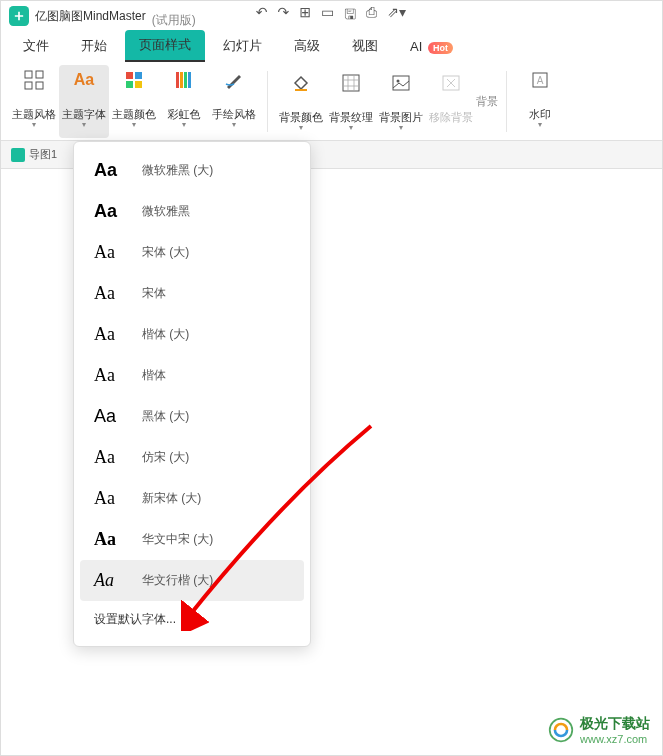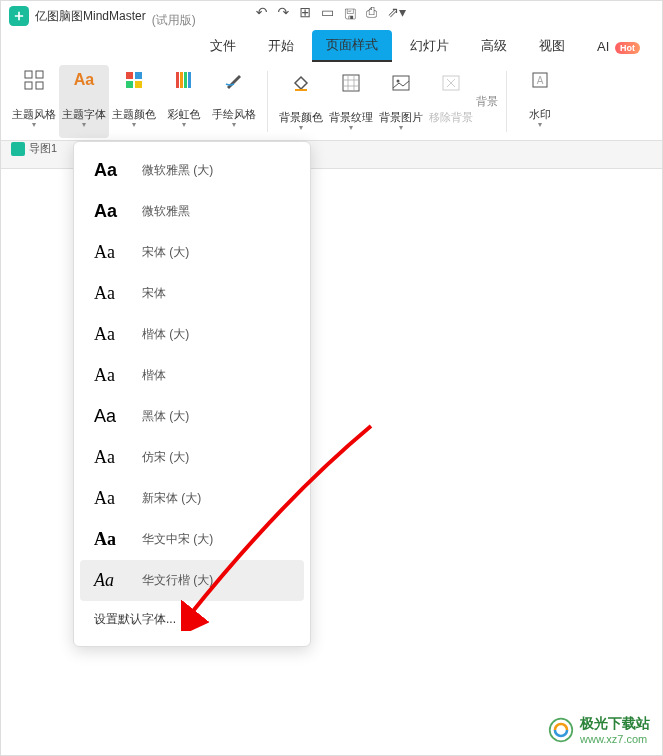--- a/index.html
+++ b/index.html
@@ -5,38 +5,38 @@
     * { margin: 0; padding: 0; box-sizing: border-box; font-family: "Microsoft YaHei", sans-serif; }
     body { width: 663px; height: 756px; background: #fff; position: relative; overflow: hidden; border: 1px solid #ddd; }
 
     .titlebar { height: 30px; display: flex; align-items: center; padding: 0 8px; background: #fff; }
     .logo { width: 20px; height: 20px; margin-right: 6px; }
     .title { font-size: 12px; color: #333; }
     .version { font-size: 12px; color: #888; margin-left: 6px; margin-top: 8px; }
     .qat { display: flex; gap: 10px; margin-left: 60px; }
     .qat span { font-size: 14px; color: #555; cursor: pointer; }
 
-    .menubar { height: 30px; display: flex; align-items: center; padding: 0 8px; gap: 4px; justify-content: flex-end; }
+    .menubar { height: 30px; display: flex; align-items: center; padding: 0 8px; gap: 4px; }
     .menu-item { padding: 6px 14px; font-size: 13px; color: #333; cursor: pointer; border-radius: 4px 4px 0 0; }
-    .menu-item.active { background: #0ea5e9; border-bottom: 2px solid #333; font-weight: 500; }
+    .menu-item.active { background: #14b8a6; border-bottom: 2px solid #333; font-weight: 500; }
     .ai-badge { background: linear-gradient(90deg,#ff5e62,#ff9966); color: #fff; font-size: 9px; padding: 1px 5px; border-radius: 6px; margin-left: 2px; font-weight: bold; }
 
     .ribbon { height: 80px; border-bottom: 1px solid #e0e0e0; display: flex; padding: 4px 8px 2px; background: #fff; }
     .ribbon-group { display: flex; flex-direction: row; align-items: center; }
     .ribbon-btns { display: flex; }
     .ribbon-btn { display: flex; flex-direction: column; align-items: center; width: 50px; padding: 4px 0; cursor: pointer; border-radius: 4px; }
     .ribbon-btn.active { background: #e8e8e8; }
     .ribbon-btn .icon { height: 22px; display: flex; align-items: center; justify-content: center; }
     .ribbon-btn .label { font-size: 11px; color: #333; margin-top: 16px; }
     .ribbon-btn .label.disabled { color: #bbb; }
     .ribbon-btn .dd { font-size: 8px; color: #888; line-height: 6px; }
     .group-label { font-size: 11px; color: #888; text-align: center; padding: 2px 0; }
     .divider { width: 1px; background: #e5e5e5; margin: 6px 8px; }
 
-    .tabstrip { height: 28px; background: #f5f5f5; border-bottom: 1px solid #e0e0e0; display: flex; align-items: flex-start; padding: 0 10px; }
+    .tabstrip { height: 28px; background: #f5f5f5; border-bottom: 1px solid #e0e0e0; display: flex; align-items: center; padding: 0 10px; }
     .doc-tab { font-size: 11px; color: #555; display: flex; align-items: center; gap: 4px; }
     .doc-icon { width: 14px; height: 14px; background: #1abc9c; border-radius: 2px; }
 
     .dropdown { position: absolute; left: 72px; top: 140px; width: 238px; background: #fff; border: 1px solid #ddd; border-radius: 6px; box-shadow: 0 4px 16px rgba(0,0,0,0.15); padding: 8px 6px; }
     .font-item { display: flex; align-items: center; padding: 10px 14px; cursor: pointer; border-radius: 4px; gap: 18px; }
     .font-item.hover { background: #eee; }
     .font-sample { font-size: 18px; color: #000; width: 30px; }
     .font-sample.bold { font-weight: 700; }
     .font-sample.serif { font-family: serif; }
     .font-sample.italic { font-style: italic; font-family: cursive; }

